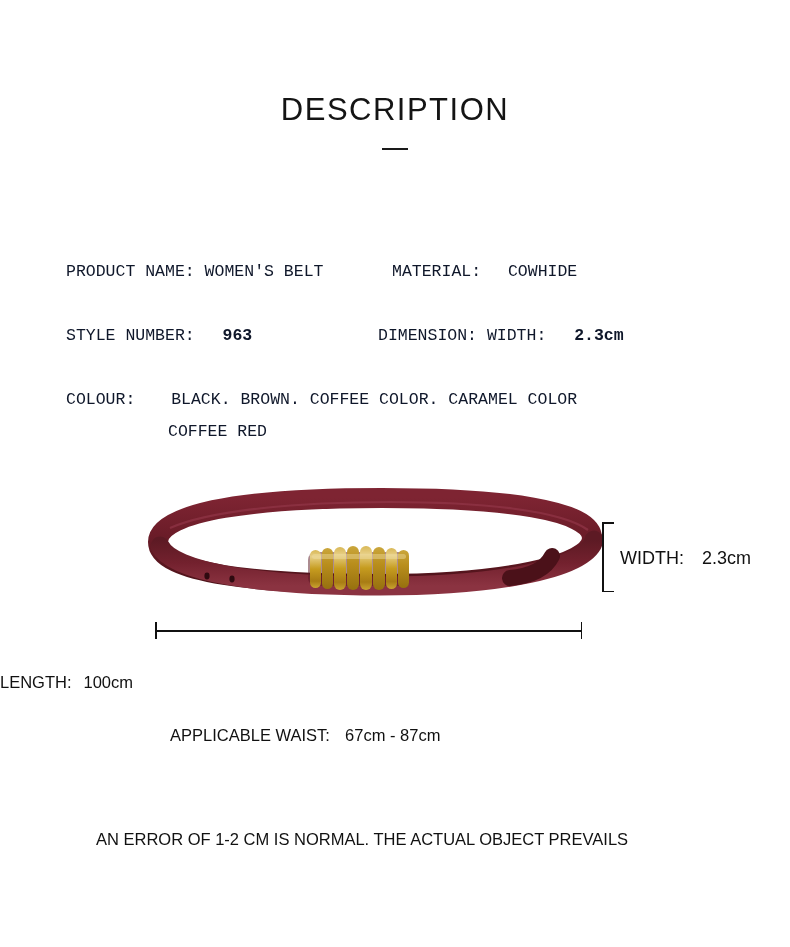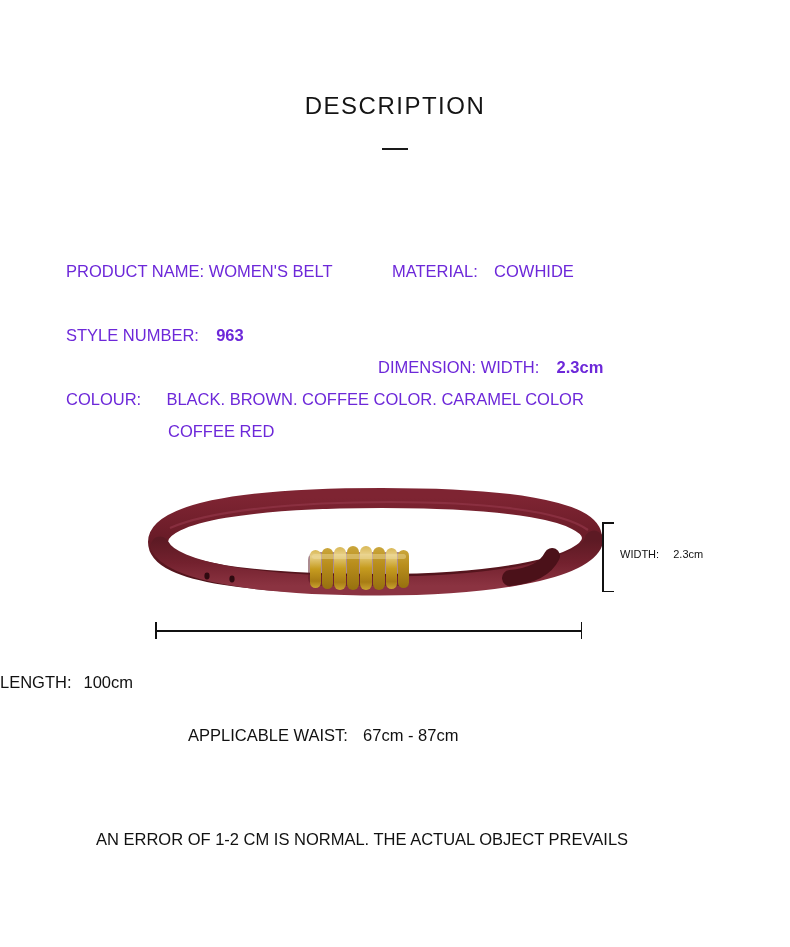--- a/index.html
+++ b/index.html
@@ -24,21 +24,21 @@
     background: #ffffff;
   }
 
   
   .title {
     position: absolute;
     top: 92px;
     left: 0;
     width: 790px;
     text-align: center;
-    font-size: 24px;
+    font-size: 31px;
     letter-spacing: 1.5px;
     color: #141414;
     font-weight: 400;
   }
   .title-rule {
     position: absolute;
     top: 148px;
     left: 50%;
     transform: translateX(-50%);
     width: 26px;
@@ -50,34 +50,35 @@
   .specs {
     position: absolute;
     top: 262px;
     left: 0;
     width: 790px;
   }
   .spec-row {
     position: relative;
     height: 64px;
     font-size: 16.5px;
-    color: #6d28d9;
-    white-space: nowrap;
+    color: #0f172a;
+    white-space: nowrap;
+    font-family: Liberation Mono, monospace;
   }
   .spec-row .c1 {
     position: absolute;
     left: 66px;
     top: 0;
   }
   .spec-row .c2 {
     position: absolute;
     top: 0;
   }
   .row1 .c2 { left: 392px; }
-  .row2 .c2 { left: 378px; margin-top: 32px; }
+  .row2 .c2 { left: 378px; }
   .row3 .c1 { left: 66px; text-align: right; }
   .row3 .c2 { left: 168px; top: 32px; }
 
   .lbl { }
   .val { font-weight: 700; }
   .val-normal { font-weight: 400; }
 
   
   .belt-area {
     position: absolute;
@@ -117,21 +118,21 @@
     height: 1.5px;
     background: #111;
   }
   .width-bracket .tick-top { top: 0; }
   .width-bracket .tick-bot { top: 68.5px; }
 
   .width-label {
     position: absolute;
     left: 620px;
     top: 548px;
-    font-size: 11px;
+    font-size: 18px;
     white-space: nowrap;
   }
 
   
   .length-bracket {
     position: absolute;
     left: 155px;
     top: 622px;
     width: 427px;
     height: 16px;
@@ -162,21 +163,21 @@
     left: 0;
     width: 790px;
     text-align: left;
     font-size: 16.5px;
   }
   .length-text .gap { display: inline-block; width: 12px; }
 
   .waist-text {
     position: absolute;
     top: 726px;
-    left: 188px;
+    left: 170px;
     font-size: 16.5px;
     white-space: nowrap;
   }
 
   .note1 {
     position: absolute;
     top: 796px;
     left: 63px;
     font-size: 16.5px;
     white-space: nowrap;

